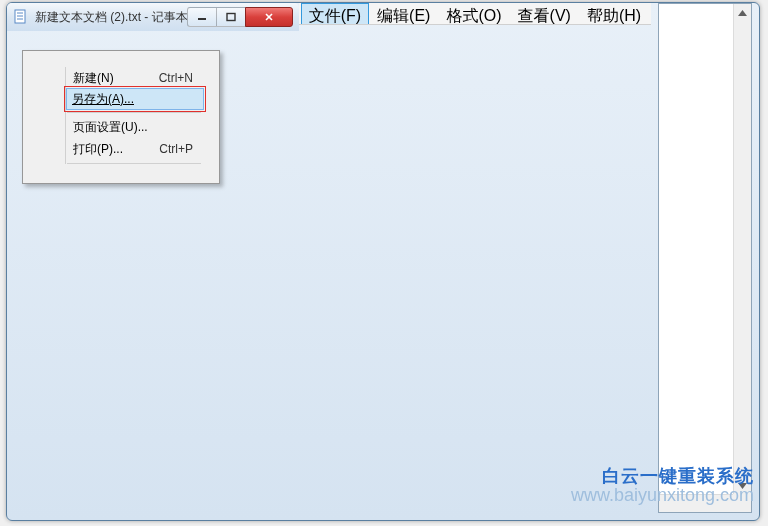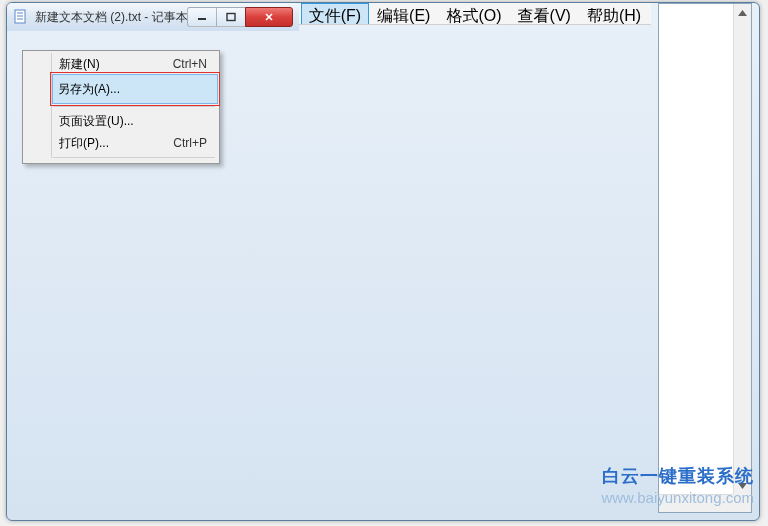--- a/index.html
+++ b/index.html
@@ -129,21 +129,21 @@
     display:flex; align-items:center;
   }
   .status-left { flex:1; }
   .dropdown {
     position:absolute;
     left: 22px; top: 50px;
     width: 198px;
     background:#f0f0f0;
     border:1px solid #979797;
     box-shadow: 3px 3px 4px rgba(0,0,0,0.25);
-    padding: 2px;
+    padding: 16px;
     z-index: 10;
   }
   .dd-inner {
     background:#f0f0f0;
     position:relative;
     padding-left: 28px;
   }
   .dd-inner::before {
     content:"";
     position:absolute;
@@ -158,23 +158,24 @@
     padding-left: 6px;
     position:relative;
   }
   .dd-item .shortcut {
     position:absolute; right:10px;
     color:#333;
   }
   .dd-item.highlight {
     background:#cde6f7;
     border:1px solid #7eb4ea;
-    height:30px;
+    height:22px;
     margin:-1px;
     padding-left:5px;
+    text-decoration:underline;
   }
   .dd-item.redbox {
     outline: 1px solid #e0302c;
     outline-offset: 1px;
   }
   .dd-sep {
     height:1px;
     background:#d0d0d0;
     margin: 3px 2px 3px 0;
   }
@@ -182,21 +183,21 @@
     position:absolute;
     right:14px; bottom:38px;
     font-size:18px;
     font-weight:bold;
     color:#2a6ec9;
     letter-spacing:1px;
   }
   .watermark2 {
     position:absolute;
     right:14px; bottom:20px;
-    font-size:15px;
+    font-size:18px;
     color:#9fbedd;
     font-family: Arial, sans-serif;
   }
 </style>
 </head>
 <body>
 
 <div class="window">
 
   <div class="titlebar">

